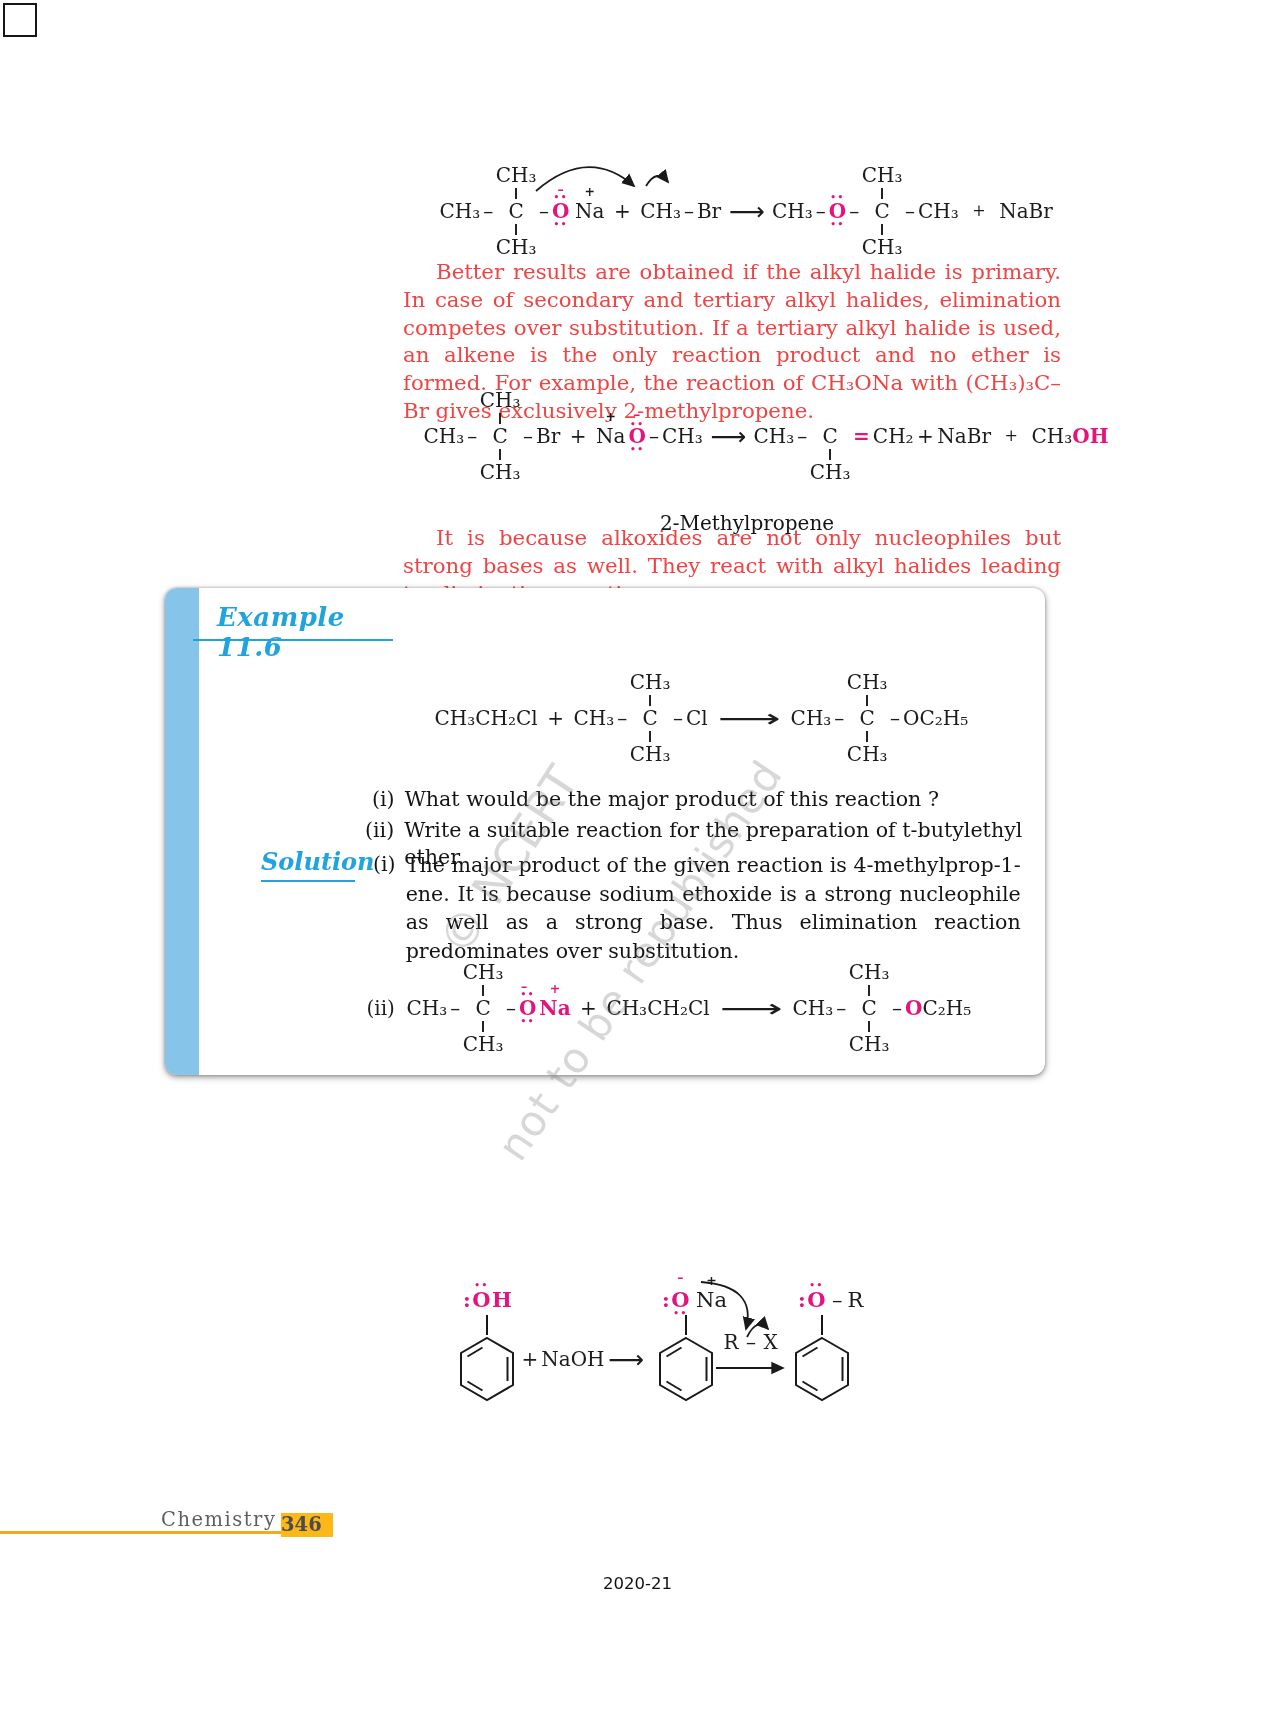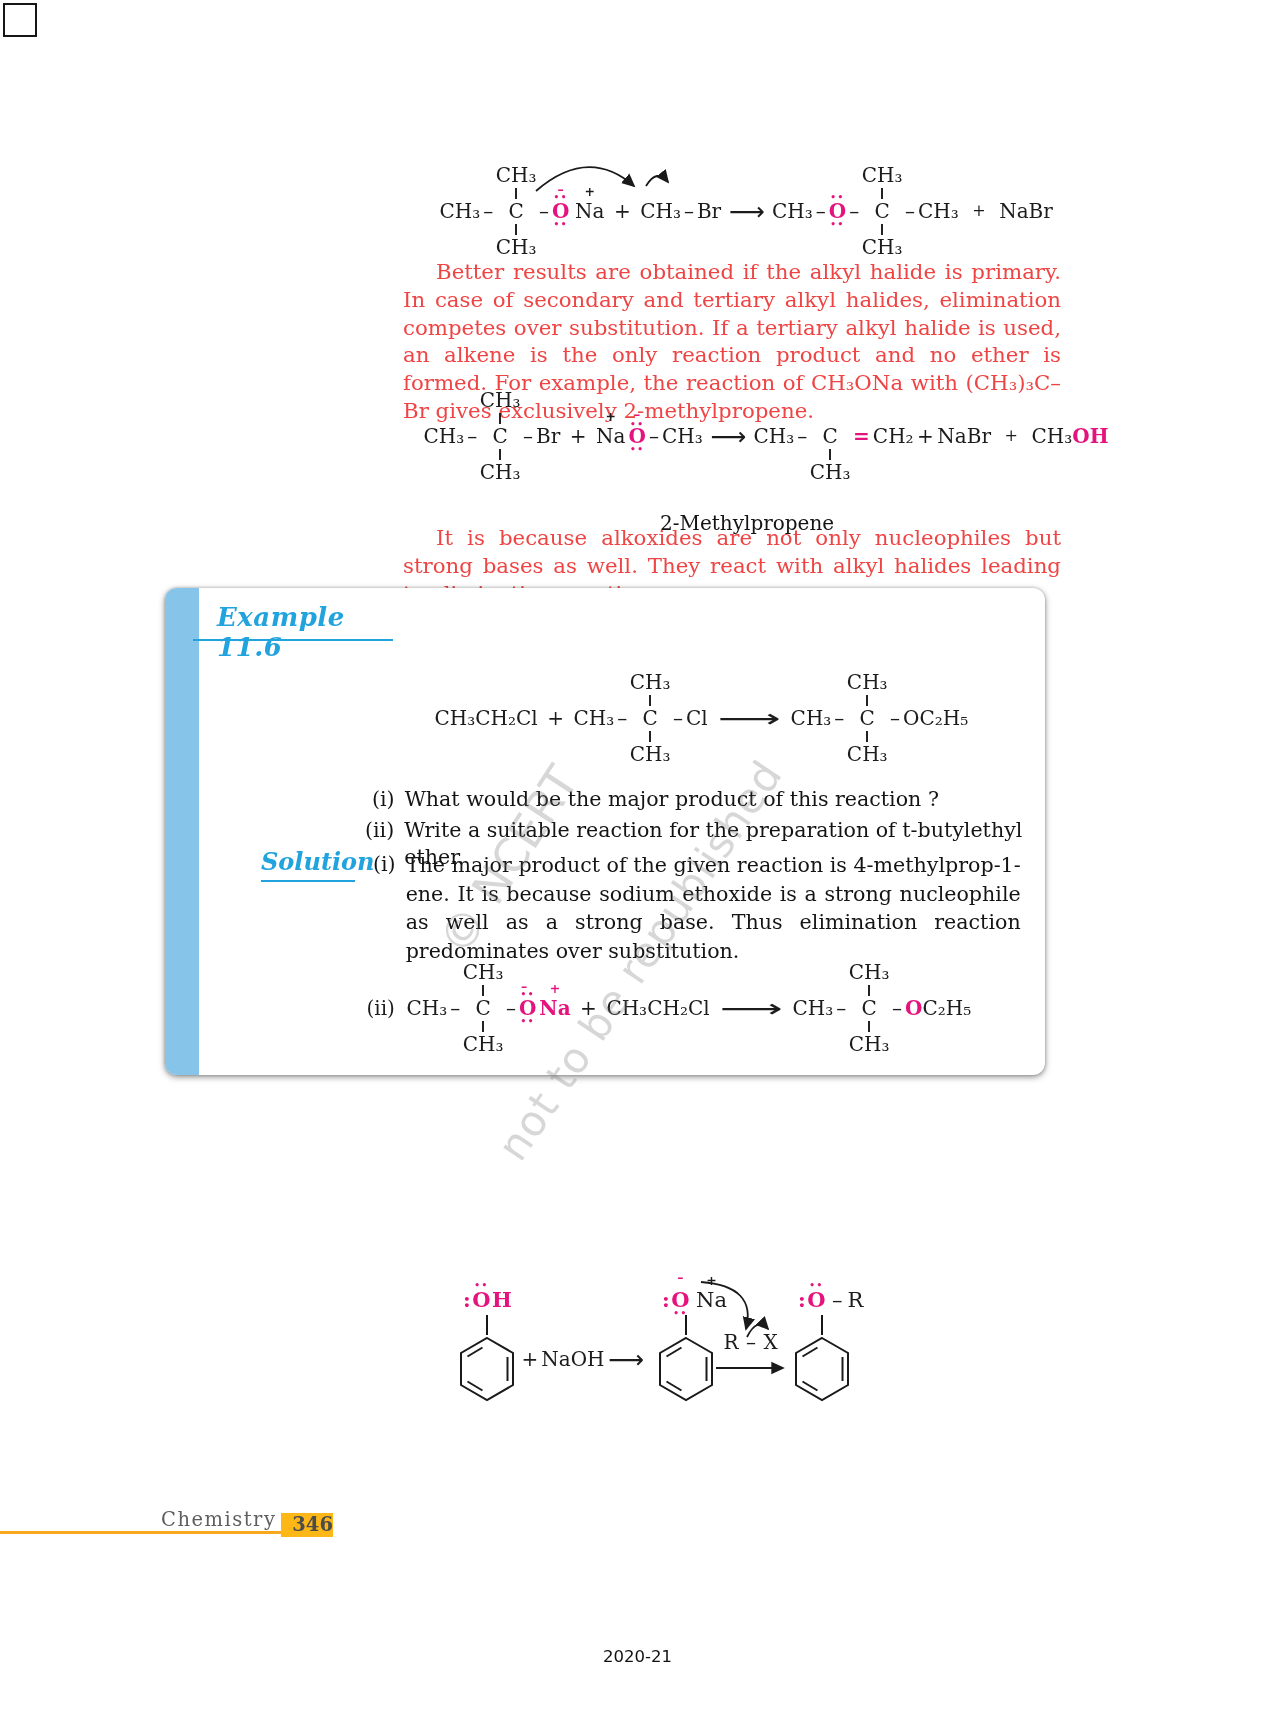--- a/index.html
+++ b/index.html
@@ -54,22 +54,22 @@
   .wm{position:absolute;font-family:"DejaVu Sans",sans-serif;color:rgba(110,110,110,.28);
       transform-origin:0 0;white-space:nowrap;z-index:9;pointer-events:none;}
   
   .pgrp{position:absolute;font-size:21px;font-weight:bold;white-space:nowrap;line-height:1;}
   .pbond{position:absolute;width:1.6px;height:20px;background:#161616;}
   .blk{color:#1c1c1c;font-weight:normal;}
   
   .foot-rule{left:0;top:1531px;width:282px;height:3px;background:var(--yellowline);}
   .foot-book{left:161px;top:1508px;font-size:19.5px;color:#5e5e5e;letter-spacing:1.5px;}
   .foot-num{left:281px;top:1513px;width:52px;height:24px;background:var(--yellowbox);color:#4c4c4c;
-            font-size:19.5px;font-weight:bold;text-align:right;line-height:24px;}
-  .foot-year{left:0;top:1647px;width:1275px;text-align:center;font-family:"DejaVu Sans",sans-serif;
+            font-size:19.5px;font-weight:bold;text-align:left;line-height:24px;}
+  .foot-year{left:0;top:1574px;width:1275px;text-align:center;font-family:"DejaVu Sans",sans-serif;
              font-size:16.5px;color:#111;}
   svg.overlay{position:absolute;left:0;top:0;pointer-events:none;}
 </style>
 </head>
 <body>
 
 <div class="page">
 
   <div class="abs regmark"></div>
 

